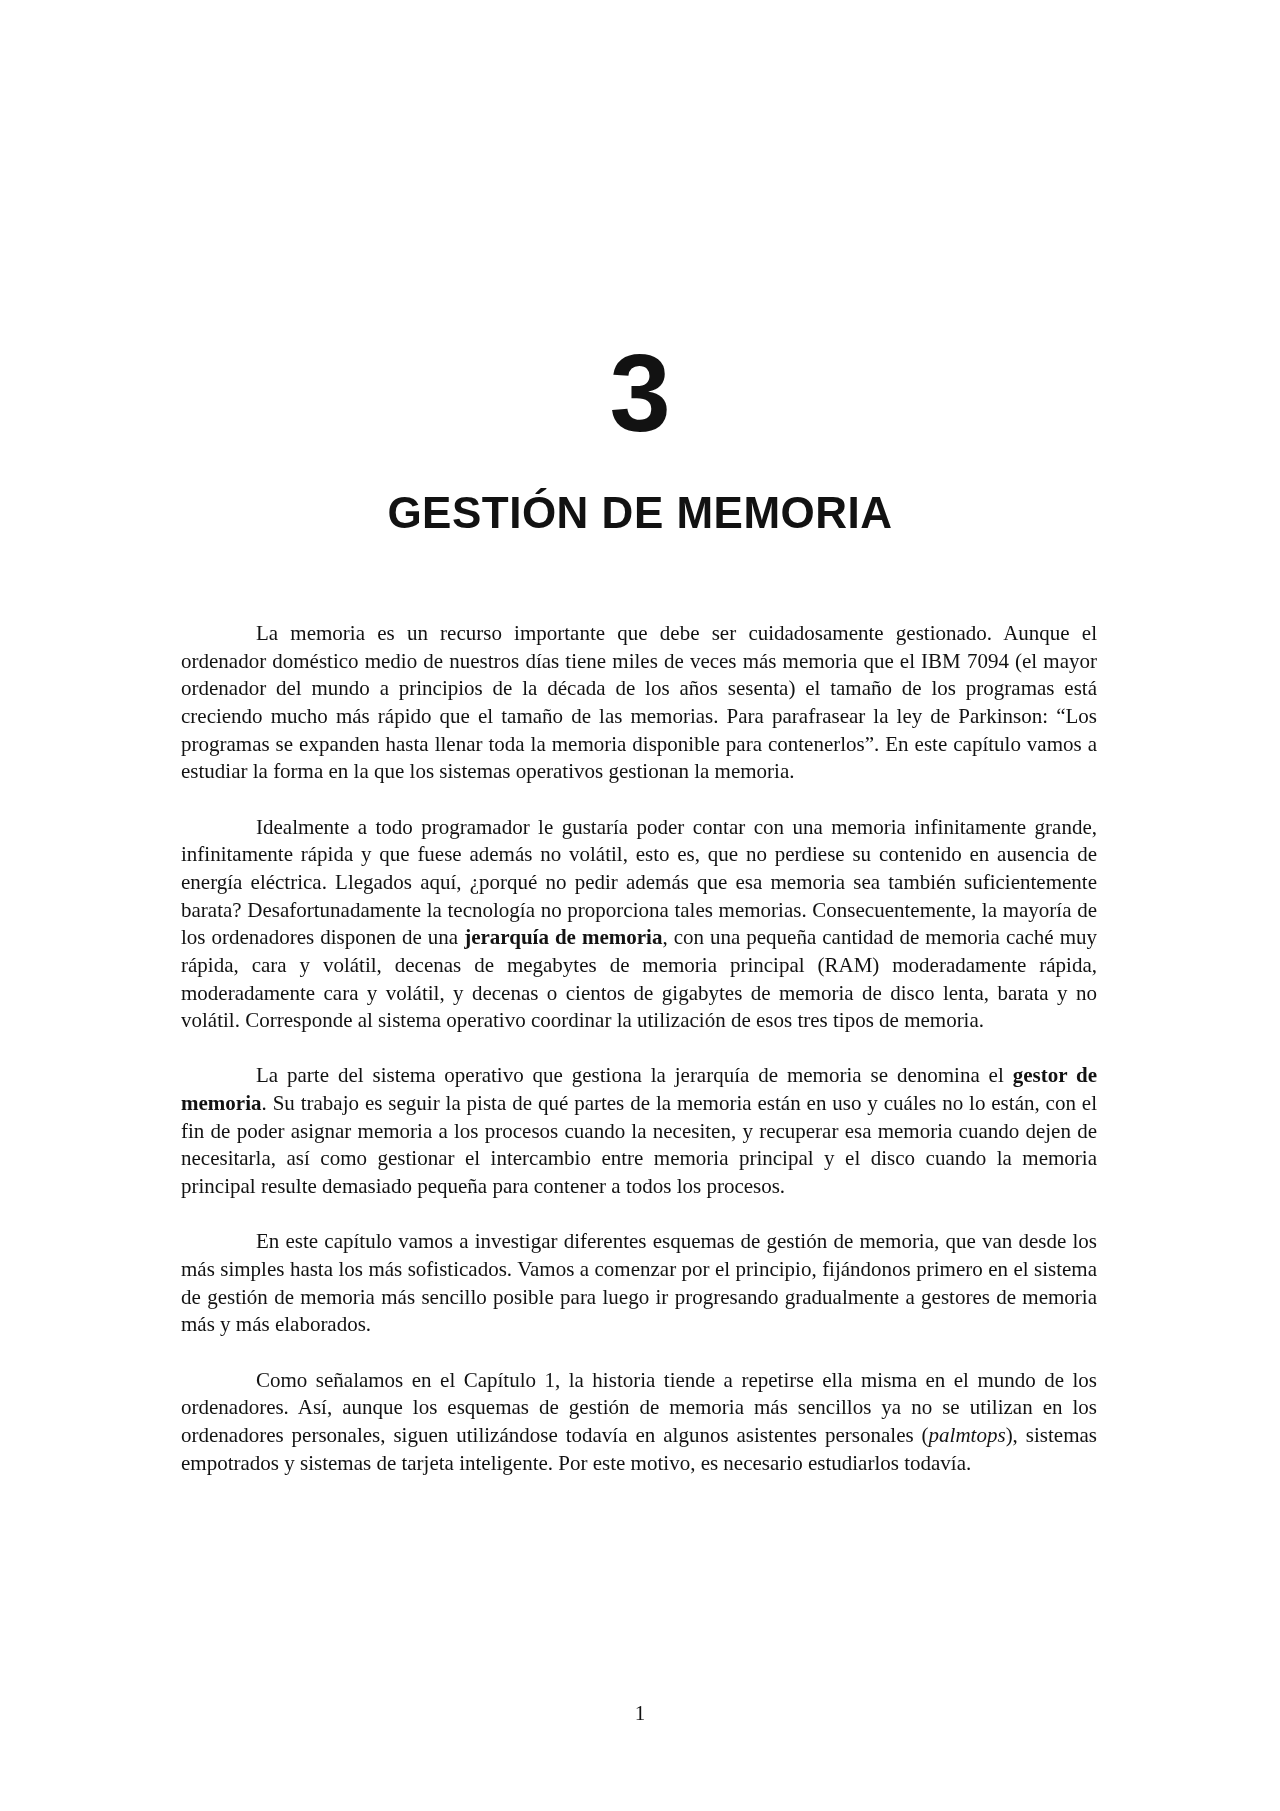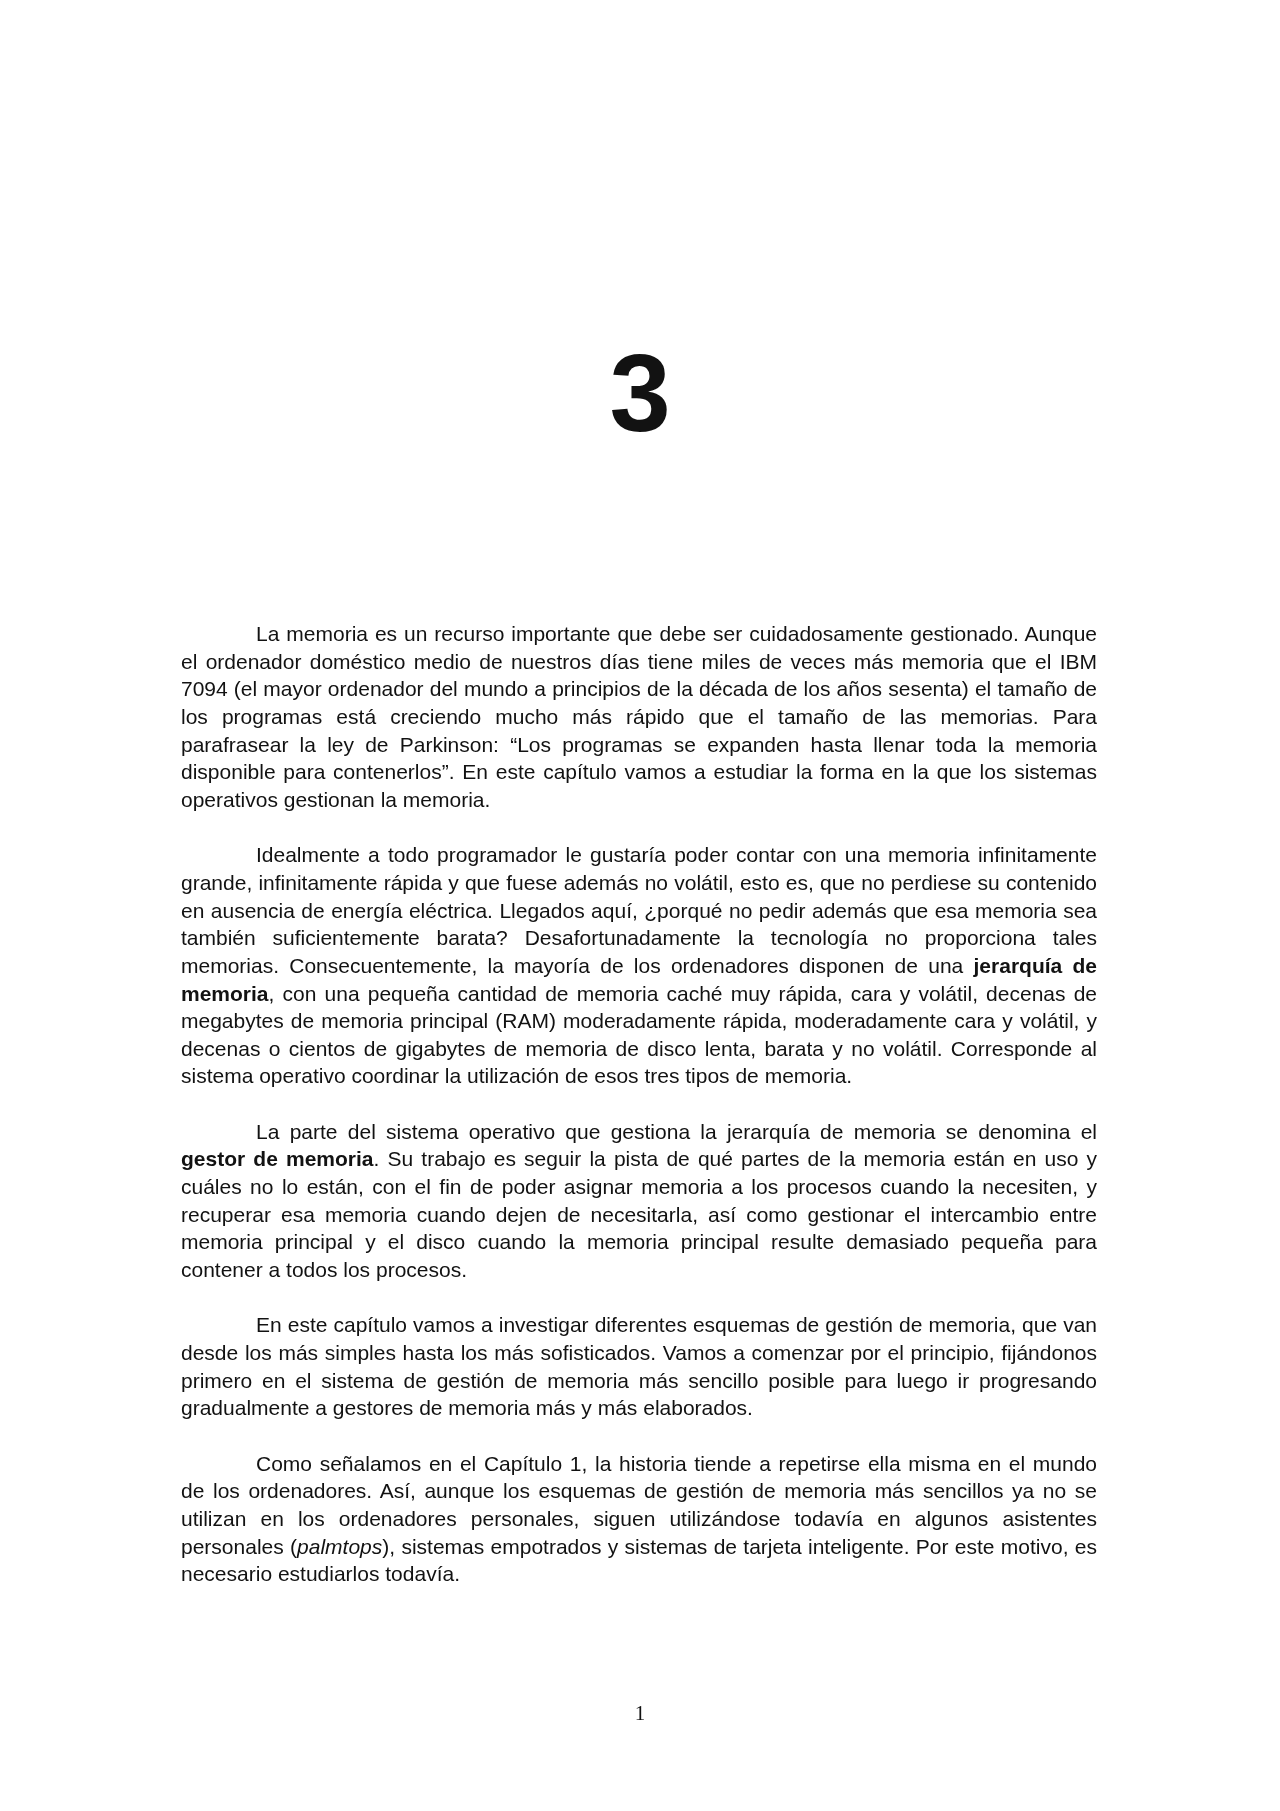--- a/index.html
+++ b/index.html
@@ -38,21 +38,21 @@
     font-weight: 700;
     font-size: 44px;
     line-height: 1.1;
     letter-spacing: 0.5px;
   }
   .body-text {
     position: absolute;
     top: 620px;
     left: 181px;
     width: 916px;
-    font-family: Liberation Sans, sans-serif;
+    font-family: Liberation Serif, serif;
     font-size: 21px;
     line-height: 27.65px;
     text-align: justify;
     text-justify: inter-word;
   }
   .body-text p {
     margin: 0 0 27.65px 0;
     text-indent: 75px;
   }
   .body-text .bold {
@@ -72,20 +72,21 @@
     line-height: 1.3;
   }
 </style>
 </head>
 <body>
 
 <div class="page">
 
   <div class="chapter-number">3</div>
 
+  <h1 class="chapter-title">GESTIÓN DE MEMORIA</h1>
 
   <div class="body-text">
 
     <p><span>La memoria es un recurso importante que debe ser cuidadosamente gestionado. Aunque el ordenador doméstico medio de nuestros días tiene miles de veces más memoria que el IBM 7094 (el mayor ordenador del mundo a principios de la década de los años sesenta) el tamaño de los programas está creciendo mucho más rápido que el tamaño de las memorias. Para parafrasear la ley de Parkinson: “Los programas se expanden hasta llenar toda la memoria disponible para contenerlos”. En este capítulo vamos a estudiar la forma en la que los sistemas operativos gestionan la memoria.</span></p>
 
     <p><span>Idealmente a todo programador le gustaría poder contar con una memoria infinitamente grande, infinitamente rápida y que fuese además no volátil, esto es, que no perdiese su contenido en ausencia de energía eléctrica. Llegados aquí, ¿porqué no pedir además que esa memoria sea también suficientemente barata? Desafortunadamente la tecnología no proporciona tales memorias. Consecuentemente, la mayoría de los ordenadores disponen de una </span><span class="bold">jerarquía de memoria</span><span>, con una pequeña cantidad de memoria caché muy rápida, cara y volátil, decenas de megabytes de memoria principal (RAM) moderadamente rápida, moderadamente cara y volátil, y decenas o cientos de gigabytes de memoria de disco lenta, barata y no volátil. Corresponde al sistema operativo coordinar la utilización de esos tres tipos de memoria.</span></p>
 
     <p><span>La parte del sistema operativo que gestiona la jerarquía de memoria se denomina el </span><span class="bold">gestor de memoria</span><span>. Su trabajo es seguir la pista de qué partes de la memoria están en uso y cuáles no lo están, con el fin de poder asignar memoria a los procesos cuando la necesiten, y recuperar esa memoria cuando dejen de necesitarla, así como gestionar el intercambio entre memoria principal y el disco cuando la memoria principal resulte demasiado pequeña para contener a todos los procesos.</span></p>
 
     <p><span>En este capítulo vamos a investigar diferentes esquemas de gestión de memoria, que van desde los más simples hasta los más sofisticados. Vamos a comenzar por el principio, fijándonos primero en el sistema de gestión de memoria más sencillo posible para luego ir progresando gradualmente a gestores de memoria más y más elaborados.</span></p>

